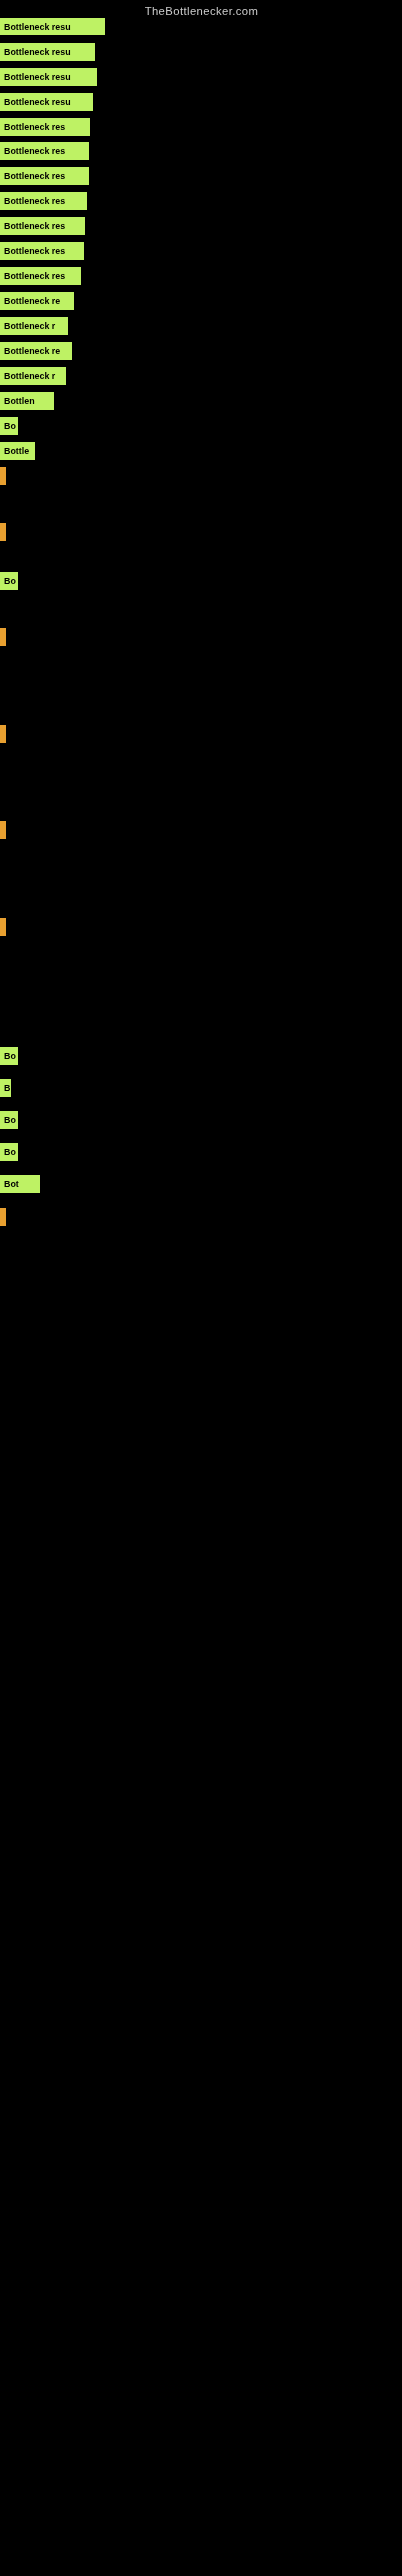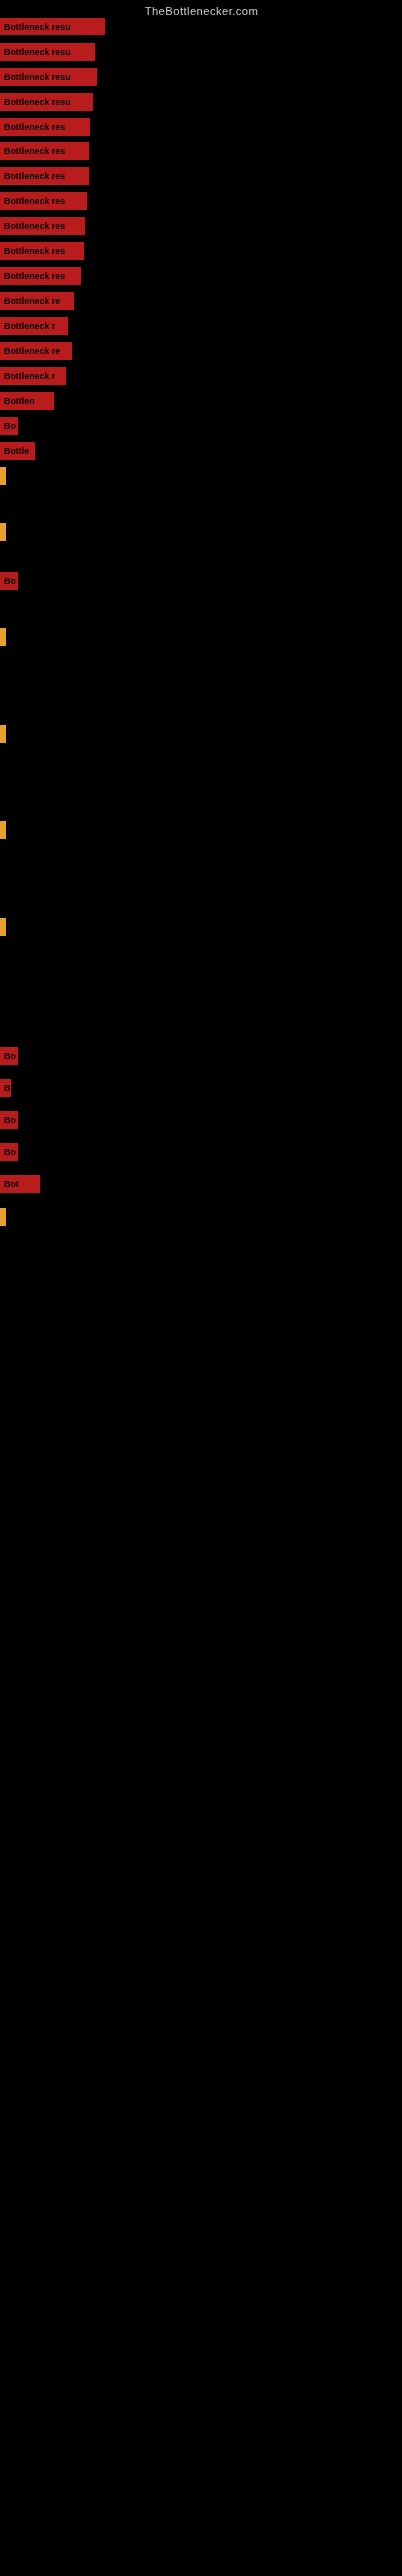--- a/index.html
+++ b/index.html
@@ -17,21 +17,21 @@
       padding: 4.8px 0 3.2px 0;
       letter-spacing: 0.4px;
     }
     .bar-row {
       position: absolute;
       left: 0;
       display: flex;
       align-items: center;
     }
     .bar-label {
-      background: #b91c1c;
+      background: #bef264;
       color: #000;
       font-size: 8.9px;
       font-weight: bold;
       padding: 2.4px 4px;
       white-space: nowrap;
       overflow: hidden;
       height: 17.7px;
       display: flex;
       align-items: center;
     }

